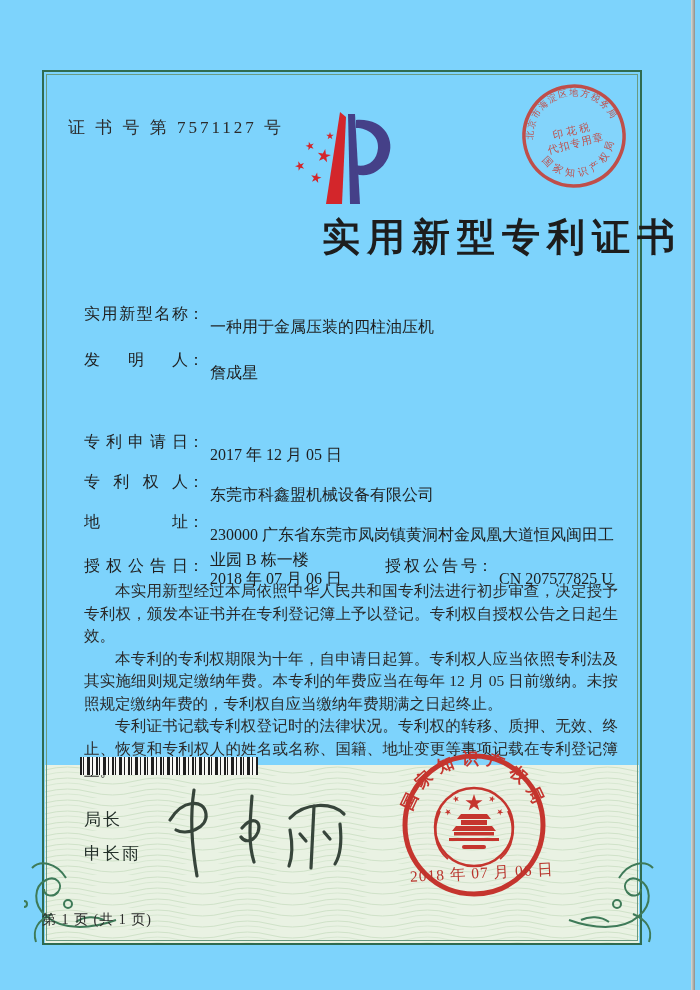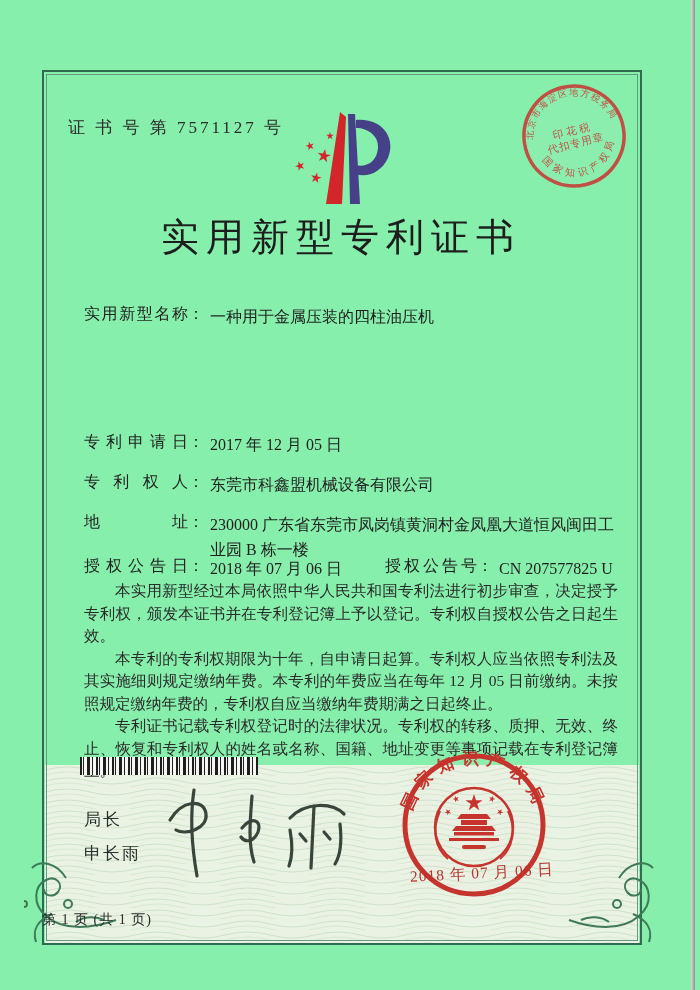--- a/index.html
+++ b/index.html
@@ -1,20 +1,20 @@
 <!DOCTYPE html>
 <html><head>
 <meta charset="utf-8">
 <style>
   * { margin:0; padding:0; box-sizing:border-box; }
   html,body { background:#ffffff; }
   body { font-family:"Liberation Serif","DejaVu Serif",serif; }
   .page {
     position:relative; width:700px; height:990px; margin:0 auto;
-    background:#86efac; overflow:hidden; color:#222;
+    background:#7dd3fc; overflow:hidden; color:#222;
   }
   .page-edge {
     position:absolute; top:0; left:691px; width:4px; height:990px;
     background:linear-gradient(to right,#d9dad5,#8f908b);
   }
   .frame {
     position:absolute; left:42px; top:70px; width:600px; height:875px;
     border:2.5px solid #2f6b50;
   }
   .frame-inner {
@@ -24,30 +24,30 @@
     position:absolute; left:68px; top:116px; font-size:17px;
     letter-spacing:3px; color:#2b2b2b;
   }
   .stamp-tax {
     position:absolute; left:518px; top:80px; width:112px; height:112px;
     transform:rotate(-14deg); opacity:.93;
   }
   .logo { position:absolute; left:284px; top:110px; width:118px; height:98px; }
   .title {
     position:absolute; left:0; top:212px; width:700px; padding-right:18px;
-    text-align:center; font-size:38px; font-weight:400; letter-spacing:7px;
+    text-align:right; font-size:38px; font-weight:700; letter-spacing:7px;
     color:#1d1d1d;
   }
   .fieldrow { position:absolute; left:84px; width:560px; font-size:16px; color:#1f1f1f; }
   .flabel {
     display:inline-block; width:104px; text-align:justify; text-align-last:justify;
     vertical-align:top;
   }
   .fcolon { display:inline-block; vertical-align:top; margin-right:6px; }
-  .fvalue { display:inline-block; vertical-align:top; max-width:430px; line-height:25px; }
+  .fvalue { display:inline-block; vertical-align:top; max-width:430px; line-height:25px;margin-top:10px; }
   .grant2 { position:absolute; left:301px; top:0; white-space:nowrap; }
   .grant2 .flabel { width:92px; }
   .body-text {
     position:absolute; left:84px; top:580px; width:534px;
     font-size:15.5px; line-height:22.5px; color:#2b2b2b; text-align:justify;
   }
   .body-text p { text-indent:2em; margin:0; }
   .band { position:absolute; left:45px; top:765px; width:594px; height:178px; }
   .band svg { display:block; }
   .barcode {
@@ -136,20 +136,23 @@
       <use href="#star" fill="#d3262b" transform="translate(40,46) rotate(10) scale(7)"></use>
       <use href="#star" fill="#d3262b" transform="translate(16,56) rotate(-20) scale(5)"></use>
       <use href="#star" fill="#d3262b" transform="translate(32,68) rotate(12) scale(5.5)"></use>
     </svg>
   </div>
 
   <div class="title">实用新型专利证书</div>
 
   <div class="fieldrow" style="top:304px">
     <span class="flabel">实用新型名称</span><span class="fcolon">：</span><span class="fvalue">一种用于金属压装的四柱油压机</span>
+  </div>
+  <div class="fieldrow" style="top:350px">
+    <span class="flabel">发明人</span><span class="fcolon">：</span><span class="fvalue">詹成星</span>
   </div>
   <div class="fieldrow" style="top:432px">
     <span class="flabel">专利申请日</span><span class="fcolon">：</span><span class="fvalue">2017 年 12 月 05 日</span>
   </div>
   <div class="fieldrow" style="top:472px">
     <span class="flabel">专利权人</span><span class="fcolon">：</span><span class="fvalue">东莞市科鑫盟机械设备有限公司</span>
   </div>
   <div class="fieldrow" style="top:512px">
     <span class="flabel">地址</span><span class="fcolon">：</span><span class="fvalue" style="max-width:418px">230000 广东省东莞市凤岗镇黄洞村金凤凰大道恒风闽田工业园 B 栋一楼</span>
   </div>

